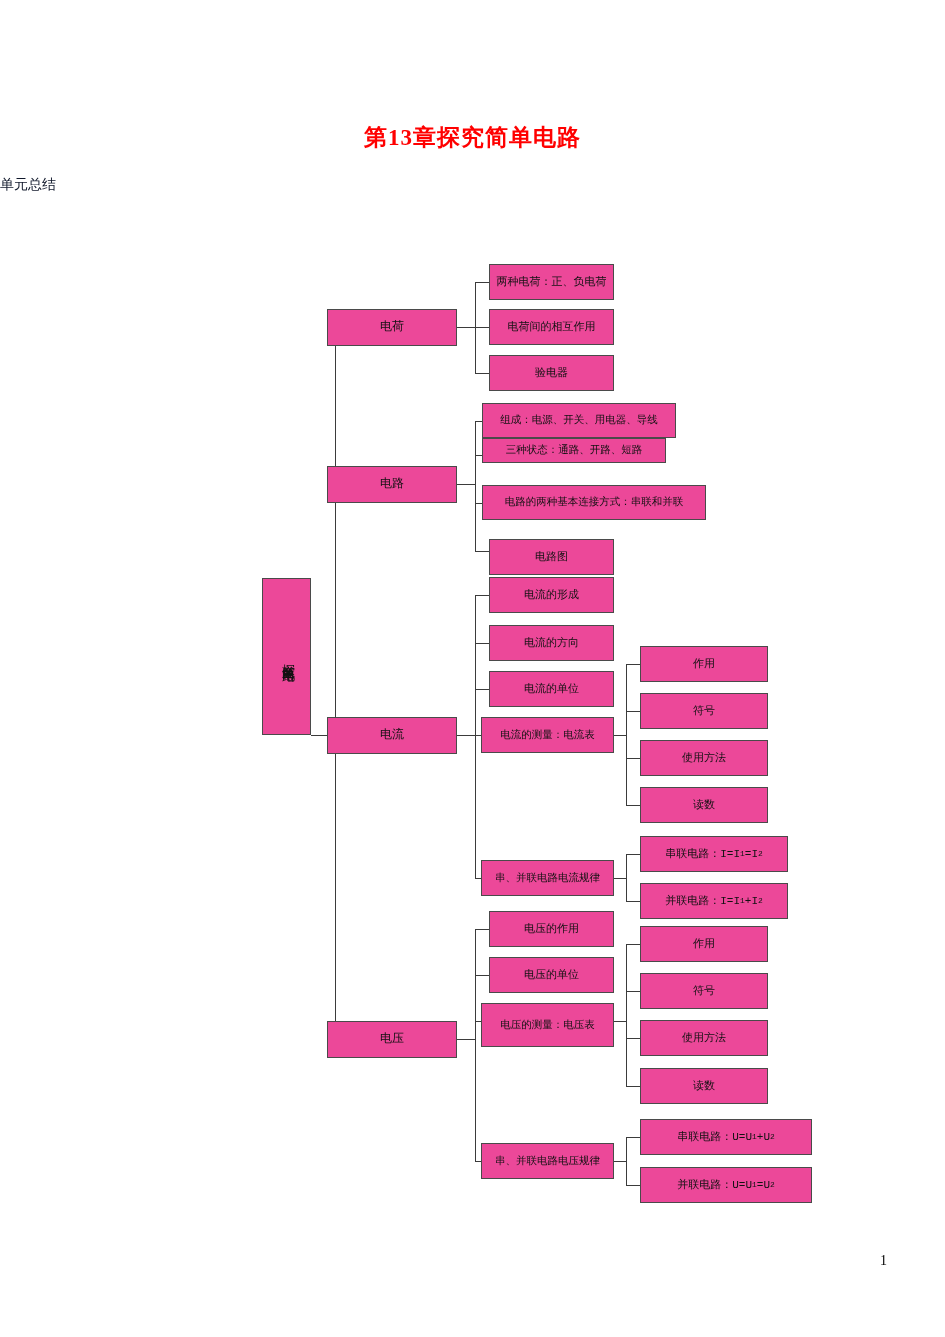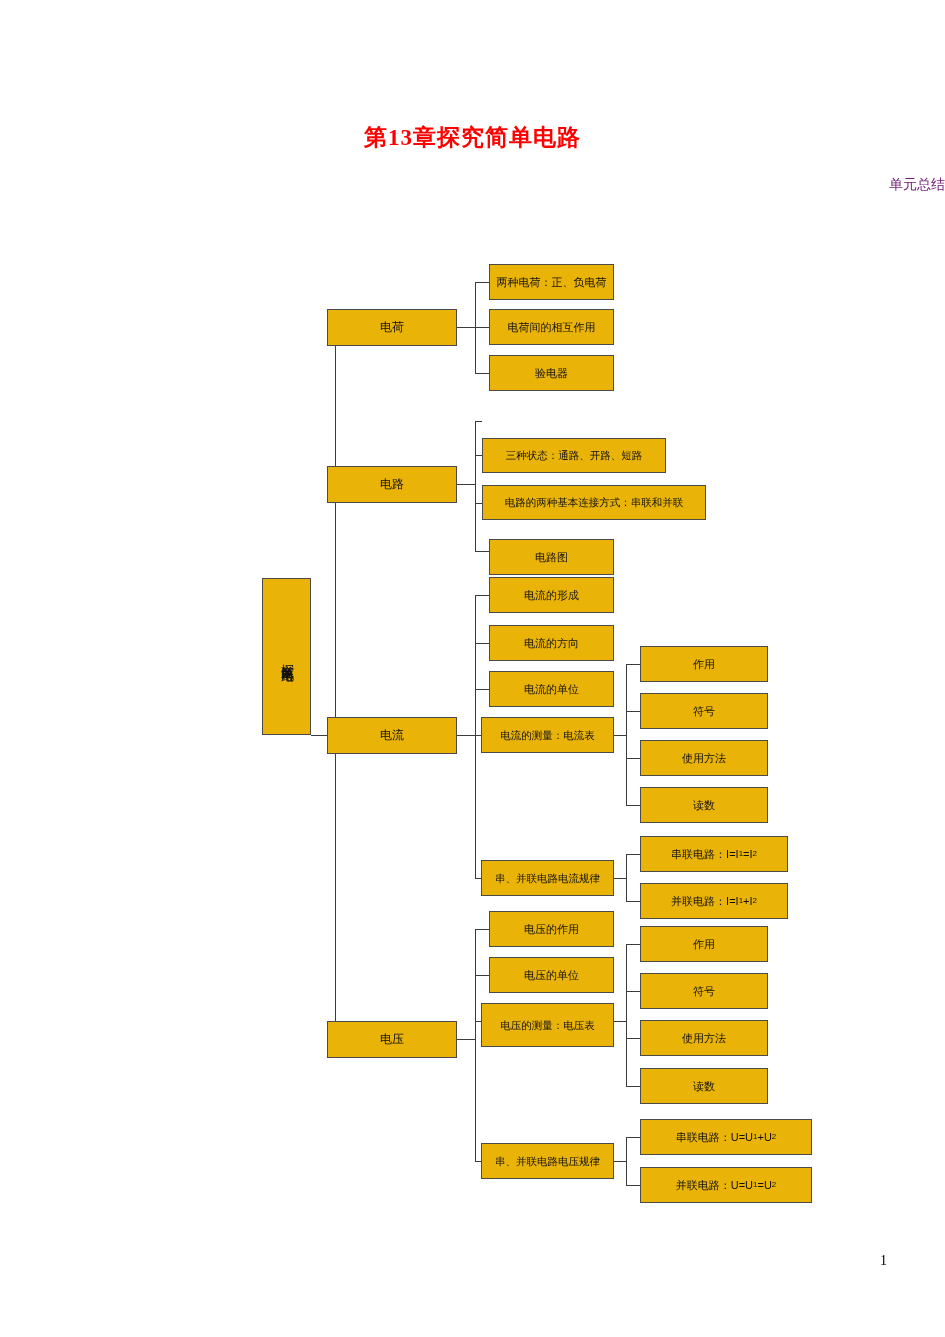--- a/index.html
+++ b/index.html
@@ -28,22 +28,22 @@
     font-family: "Liberation Serif", "DejaVu Serif", serif;
     font-weight: bold;
     font-size: 23px;
     letter-spacing: 1px;
   }
   .doc-subtitle {
     position: absolute;
     left: 0;
     top: 176px;
     width: 945px;
-    text-align: right;
-    color: #701a75;
+    text-align: left;
+    color: #0f172a;
     font-size: 14px;
     font-family: Liberation Mono, monospace;
   }
   .page-number {
     position: absolute;
     left: 880px;
     top: 1253px;
     font-family: "Liberation Serif", "DejaVu Serif", serif;
     font-size: 14px;
     color: #000000;
@@ -54,30 +54,31 @@
     position: absolute;
     left: 0;
     top: 0;
     width: 945px;
     height: 1337px;
   }
   .node {
     position: absolute;
     box-sizing: border-box;
     border: 1px solid #4a4a4a;
-    background: #eab308;
+    background: #ec4899;
     color: #111111;
     display: flex;
     align-items: center;
     justify-content: center;
     text-align: center;
     font-size: 12px;
     line-height: 1.15;
     padding: 0 3px;
     z-index: 2;
+    font-family: Liberation Mono, monospace;
   }
   .node.root {
     writing-mode: vertical-rl;
     text-orientation: upright;
     letter-spacing: 1px;
     font-size: 13px;
     padding: 3px 0;
   }
   .node.small {
     font-size: 11px;
@@ -131,21 +132,22 @@
 
     <div class="node" style="left:327px; top:466px; width:130px; height:37px;">电路</div>
 
     <div class="conn h" style="left:457px; top:484px; width:18px;"></div>
     <div class="conn v" style="left:475px; top:421px; height:130px;"></div>
     <div class="conn h" style="left:475px; top:421px; width:7px;"></div>
     <div class="conn h" style="left:475px; top:455px; width:7px;"></div>
     <div class="conn h" style="left:475px; top:503px; width:7px;"></div>
     <div class="conn h" style="left:475px; top:551px; width:14px;"></div>
 
-    <div class="node tiny" style="left:482px; top:438px; width:184px; height:35px;">三种状态：通路、开路、短路</div>
+    <div class="node tiny" style="left:482px; top:403px; width:194px; height:35px;">组成：电源、开关、用电器、导线</div>
+    <div class="node tiny" style="left:482px; top:438px; width:184px; height:25px;">三种状态：通路、开路、短路</div>
     <div class="node tiny" style="left:482px; top:485px; width:224px; height:35px;text-align:center;">电路的两种基本连接方式：串联和并联</div>
     <div class="node small" style="left:489px; top:533px; width:125px; height:36px;margin-top:6px;">电路图</div>
 
     <div class="node" style="left:327px; top:717px; width:130px; height:37px;">电流</div>
 
     <div class="conn h" style="left:457px; top:735px; width:18px;"></div>
     <div class="conn v" style="left:475px; top:595px; height:283px;"></div>
     <div class="conn h" style="left:475px; top:595px; width:14px;"></div>
     <div class="conn h" style="left:475px; top:643px; width:14px;"></div>
     <div class="conn h" style="left:475px; top:689px; width:14px;"></div>

